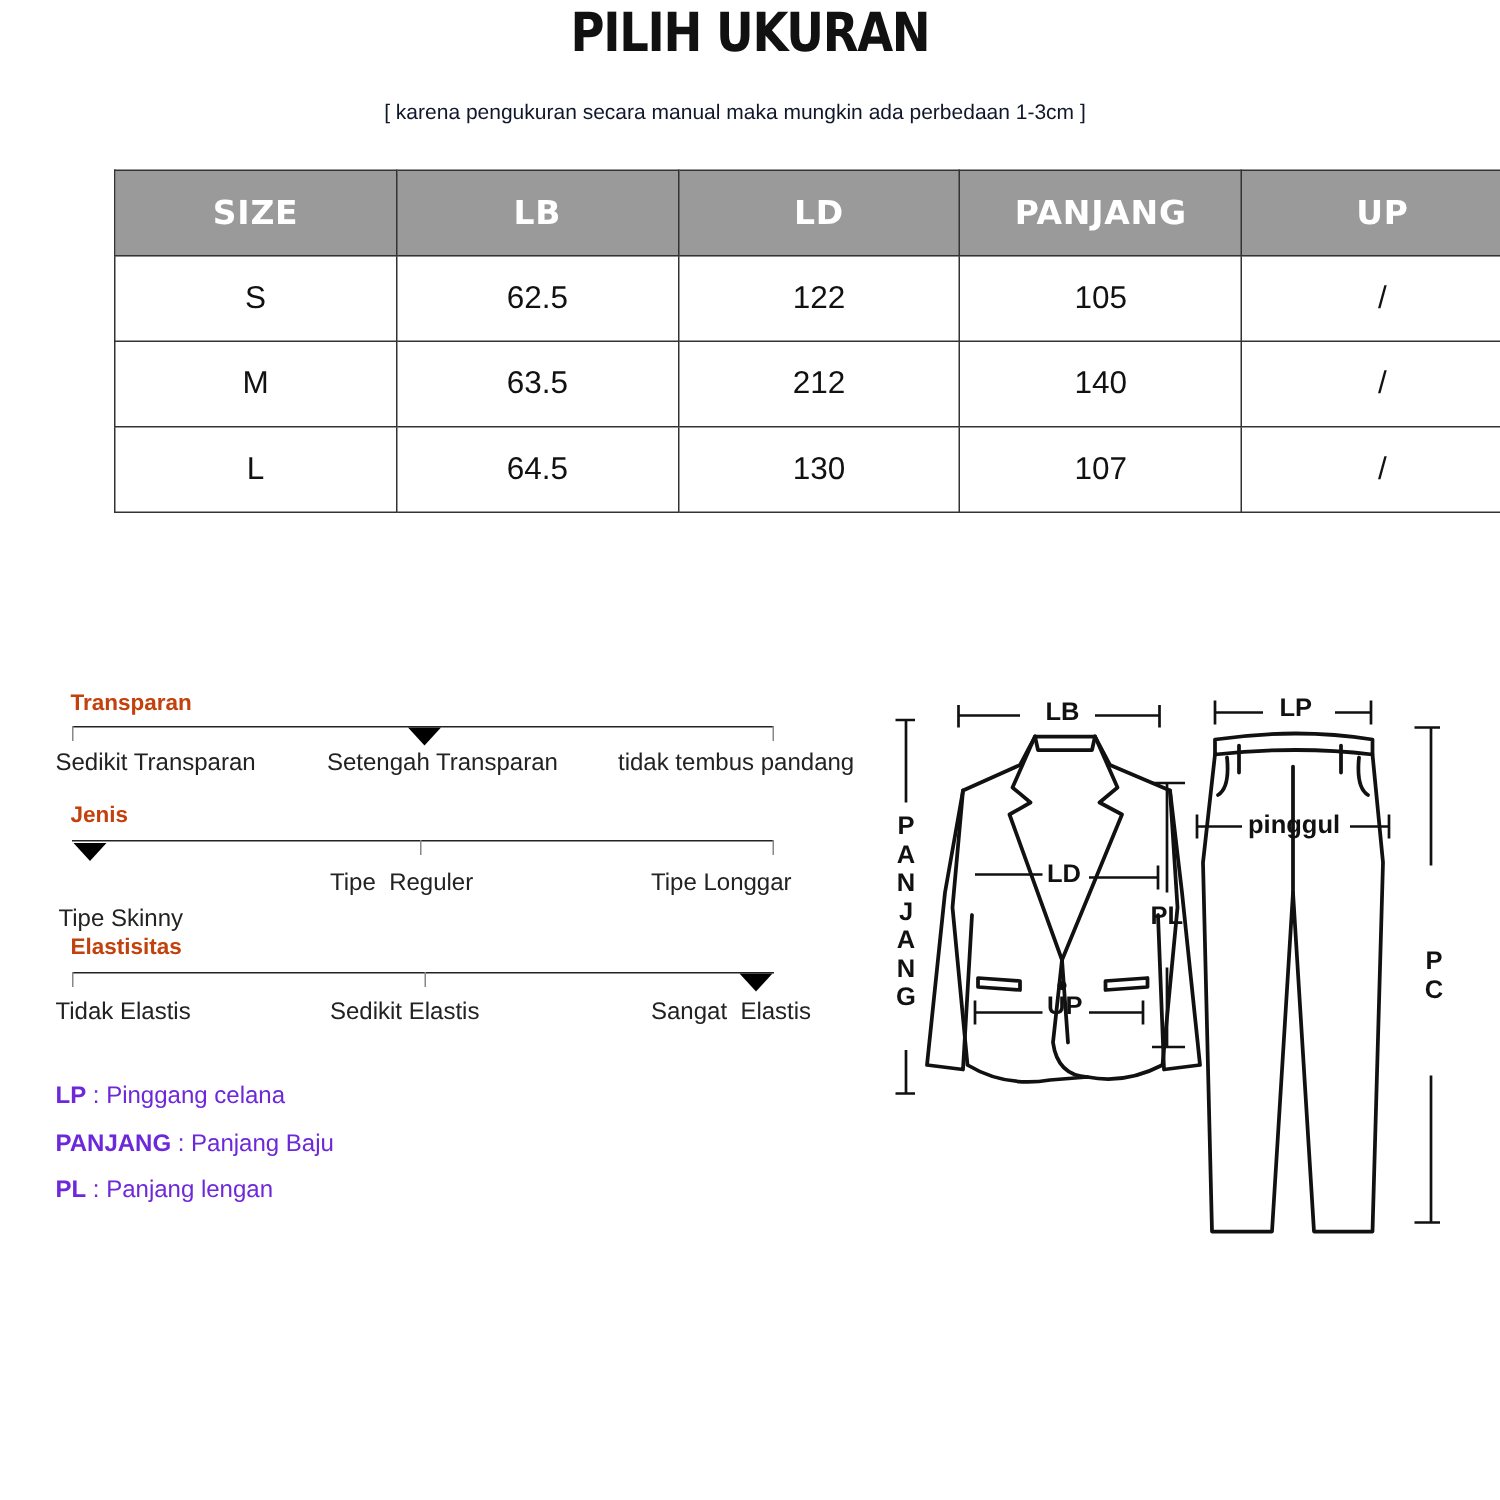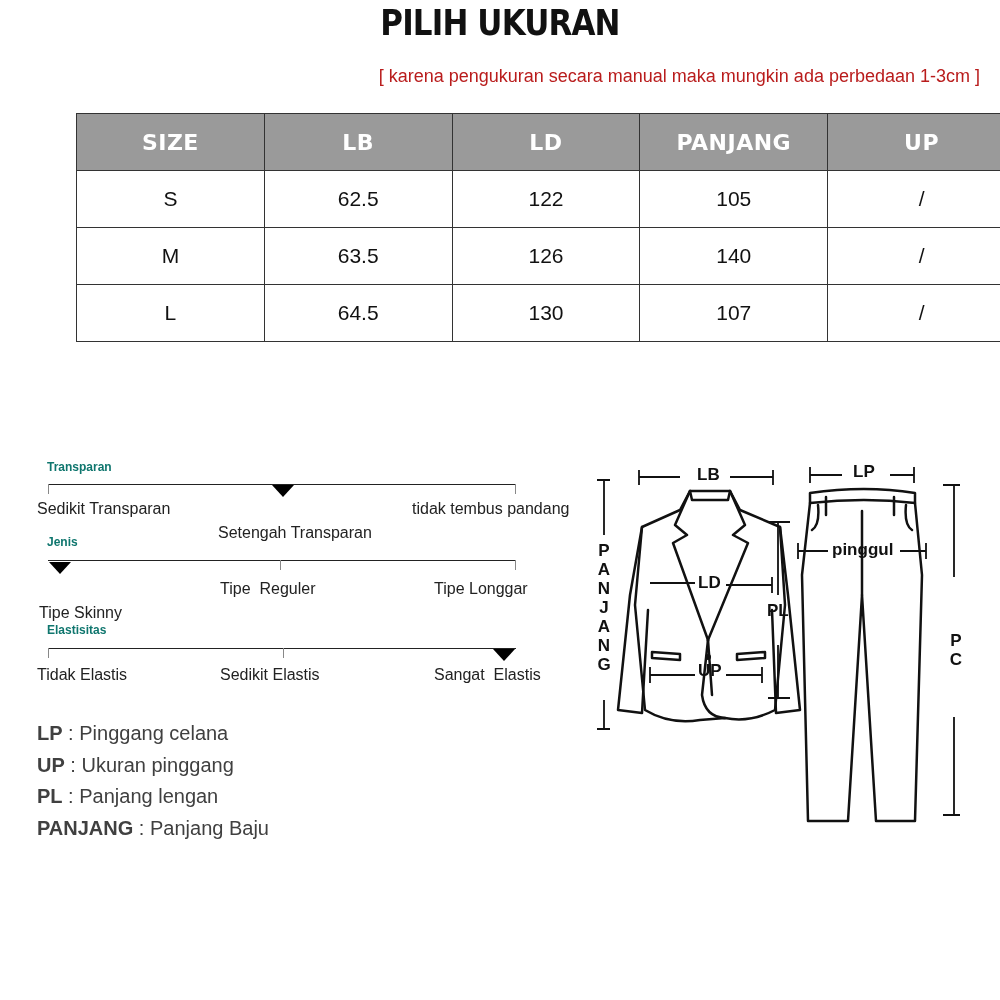--- a/index.html
+++ b/index.html
@@ -1,30 +1,30 @@
 <!DOCTYPE html>
 <html><head>
 <meta charset="utf-8">
 <style>
   html, body { margin: 0; padding: 0; background: #ffffff; }
   body { width: 1000px; height: 1000px; position: relative; overflow: hidden; font-family: "Liberation Sans", sans-serif; color: #111; }
   .title { position: absolute; left: 0; top: 2px; width: 1000px; text-align: center; font-family: "DejaVu Sans", sans-serif; font-weight: bold; font-size: 36px; letter-spacing: -1px; transform: scaleX(0.86); color: #111; }
-  .subtitle { position: absolute; left: 0; top: 66px; width: 980px; text-align: right; font-size: 18px; color: #b91c1c; }
+  .subtitle { position: absolute; left: 0; top: 66px; width: 980px; text-align: center; font-size: 14px; color: #0f172a; }
   table.size-table { position: absolute; left: 28px; top: 113px; width: 940px; border-collapse: collapse; table-layout: fixed; margin-left: 48px; }
   table.size-table th, table.size-table td { border: 1.5px solid #333; text-align: center; }
   table.size-table th { background: #9a9a9a; color: #fff; height: 54px; font-family: "DejaVu Sans", sans-serif; font-weight: bold; font-size: 22px; letter-spacing: 0.5px; }
   table.size-table td { height: 54px; font-size: 21px; color: #111; background: #fff; }
   .scale { position: absolute; left: 0; }
-  .scale .heading { position: absolute; font-weight: bold; font-size: 12px; color: #0f766e; }
+  .scale .heading { position: absolute; font-weight: bold; font-size: 15px; color: #c2410c; }
   .scale .bar { position: absolute; height: 1px; background: #222; }
   .scale .tick { position: absolute; width: 1px; height: 10px; background: #888; }
   .scale .marker { position: absolute; width: 0; height: 0; border-left: 11px solid transparent; border-right: 11px solid transparent; border-top: 12px solid #000; }
   .scale .opt { position: absolute; font-size: 16px; color: #222; white-space: nowrap; }
   .legend { position: absolute; left: 37px; top: 722px; }
-  .legend .row { height: 31.5px; font-size: 20px; color: #404040; white-space: nowrap; }
+  .legend .row { height: 31.5px; font-size: 16px; color: #6d28d9; white-space: nowrap; }
   .legend .abbr { font-weight: bold; }
   .diagram { position: absolute; left: 590px; top: 455px; width: 410px; height: 500px; }
   .diagram svg { position: absolute; left: 0; top: 0; }
   .dlabel { position: absolute; font-weight: bold; font-size: 17px; color: #111; }
   .vlabel { position: absolute; font-weight: bold; font-size: 17px; line-height: 19px; width: 20px; text-align: center; color: #111; }
 </style>
 </head>
 <body>
 
 <div class="title">PILIH UKURAN</div>
@@ -44,42 +44,42 @@
     <tr>
       <td>S</td>
       <td>62.5</td>
       <td>122</td>
       <td>105</td>
       <td>/</td>
     </tr>
     <tr>
       <td>M</td>
       <td>63.5</td>
-      <td>126</td>
+      <td>212</td>
       <td>140</td>
       <td>/</td>
     </tr>
     <tr>
       <td>L</td>
       <td>64.5</td>
       <td>130</td>
       <td>107</td>
       <td>/</td>
     </tr>
   </tbody>
 </table>
 
 <div class="scale" style="top:0;">
   <div class="heading" style="left:47px; top:460px;">Transparan</div>
   <div class="bar" style="left:48px; top:484px; width:468px;"></div>
   <div class="tick" style="left:48px; top:484px;"></div>
   <div class="tick" style="left:515px; top:484px;"></div>
   <div class="marker" style="left:272px; top:485px;"></div>
   <div class="opt" style="left:37px; top:500px;">Sedikit Transparan</div>
-  <div class="opt" style="left:218px; top:500px;margin-top:24px;">Setengah Transparan</div>
+  <div class="opt" style="left:218px; top:500px;">Setengah Transparan</div>
   <div class="opt" style="left:412px; top:500px;">tidak tembus pandang</div>
 </div>
 
 <div class="scale" style="top:0;">
   <div class="heading" style="left:47px; top:535px;">Jenis</div>
   <div class="bar" style="left:48px; top:560px; width:468px;"></div>
   <div class="tick" style="left:280px; top:560px;"></div>
   <div class="tick" style="left:515px; top:560px;"></div>
   <div class="marker" style="left:49px; top:562px;"></div>
   <div class="opt" style="left:39px; top:604px;text-align:center;">Tipe Skinny</div>
@@ -93,23 +93,22 @@
   <div class="tick" style="left:48px; top:648px;"></div>
   <div class="tick" style="left:283px; top:648px;"></div>
   <div class="marker" style="left:493px; top:649px;"></div>
   <div class="opt" style="left:37px; top:666px;">Tidak Elastis</div>
   <div class="opt" style="left:220px; top:666px;">Sedikit Elastis</div>
   <div class="opt" style="left:434px; top:666px; white-space:pre;">Sangat  Elastis</div>
 </div>
 
 <div class="legend">
   <div class="row"><span class="abbr">LP</span><span> : Pinggang celana</span></div>
-  <div class="row"><span class="abbr">UP</span><span> : Ukuran pinggang</span></div>
+  <div class="row"><span class="abbr">PANJANG</span><span> : Panjang Baju</span></div>
   <div class="row"><span class="abbr">PL</span><span> : Panjang lengan</span></div>
-  <div class="row"><span class="abbr">PANJANG</span><span> : Panjang Baju</span></div>
 </div>
 
 <div class="diagram">
   <svg width="410" height="500" viewBox="0 0 410 500">
     <g fill="none" stroke="#111" stroke-width="2.5" stroke-linejoin="round" stroke-linecap="round">
 
       <path d="M52,72 L90,55 L100,36 L140,36 L150,55 L190,72 L195,150 L185,255 Q160,268 135,263 L110,265 Q80,270 55,255 L45,150 Z"></path>
 
       <path d="M100,36 L85,70 L97,80 L83,88 L118,185"></path>
       <path d="M140,36 L155,70 L143,80 L158,88 L118,185"></path>

